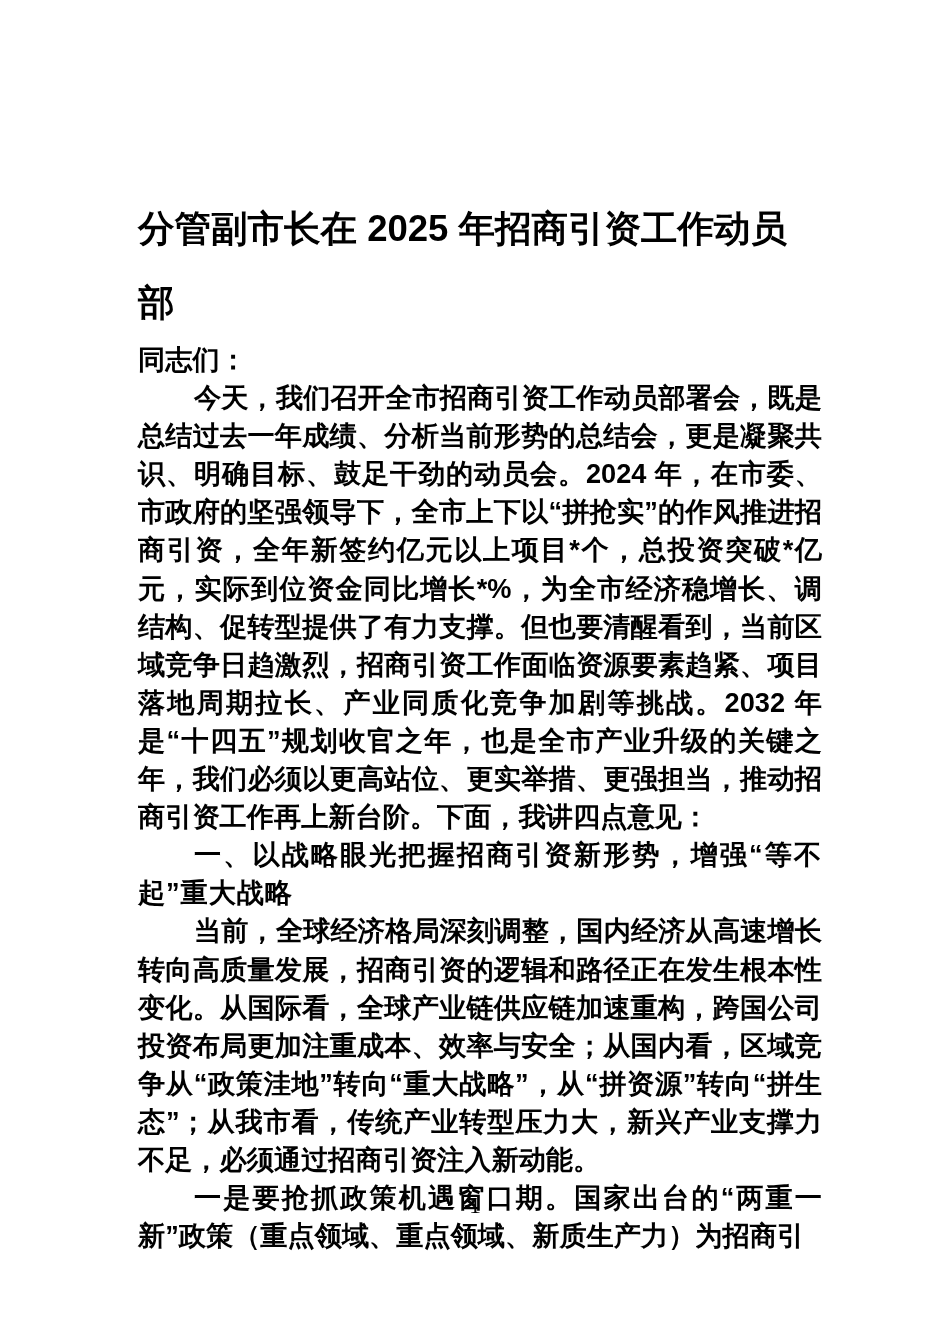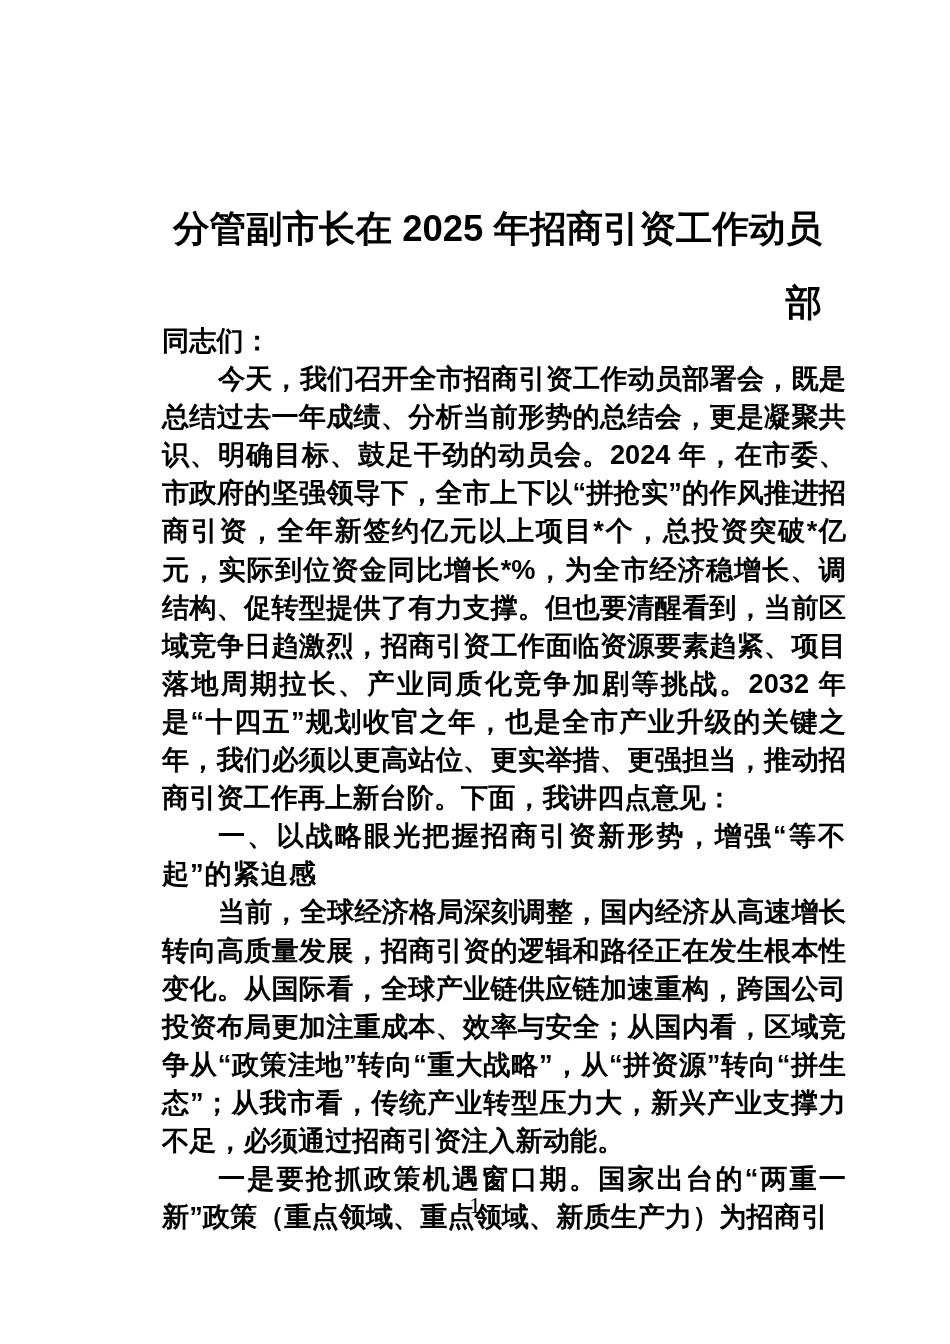--- a/index.html
+++ b/index.html
@@ -27,33 +27,32 @@
 
   
   .doc-title {
     position: absolute;
     left: 138px;
     top: 168px;
     width: 684px;
     font-size: 36.5px;
     line-height: 74px;
     font-weight: 700;
-    text-align: right;
+    text-align: left;
     letter-spacing: 0px;
     white-space: pre-wrap;
     -webkit-font-smoothing: none;
   }
 
   
   .body-block {
     position: absolute;
     left: 138px;
-    top: 322px;
+    top: 341px;
     width: 684px;
-    margin-left: 24px;
   }
 
   p.para {
     margin: 0;
     font-size: 27.2px;
     line-height: 38.1px;
     font-weight: 700;
     text-align: justify;
     text-align-last: left;
     text-justify: inter-ideograph;
@@ -86,20 +85,20 @@
 </head>
 <body>
 
 <div class="page">
 
   <h1 class="doc-title"><span>分管副市长在 2025 年招商引资工作动员部</span><br></h1>
 
   <div class="body-block">
     <p class="para">同志们：</p>
     <p class="para indent">今天，我们召开全市招商引资工作动员部署会，既是总结过去一年成绩、分析当前形势的总结会，更是凝聚共识、明确目标、鼓足干劲的动员会。2024 年，在市委、市政府的坚强领导下，全市上下以“拼抢实”的作风推进招商引资，全年新签约亿元以上项目*个，总投资突破*亿元，实际到位资金同比增长*%，为全市经济稳增长、调结构、促转型提供了有力支撑。但也要清醒看到，当前区域竞争日趋激烈，招商引资工作面临资源要素趋紧、项目落地周期拉长、产业同质化竞争加剧等挑战。2032 年是“十四五”规划收官之年，也是全市产业升级的关键之年，我们必须以更高站位、更实举措、更强担当，推动招商引资工作再上新台阶。下面，我讲四点意见：</p>
-    <p class="para indent heading-para">一、以战略眼光把握招商引资新形势，增强“等不起”的紧迫感</p>
+    <p class="para indent heading-para">一、以战略眼光把握招商引资新形势，增强“等不起”重大战略</p>
     <p class="para indent">当前，全球经济格局深刻调整，国内经济从高速增长转向高质量发展，招商引资的逻辑和路径正在发生根本性变化。从国际看，全球产业链供应链加速重构，跨国公司投资布局更加注重成本、效率与安全；从国内看，区域竞争从“政策洼地”转向“重大战略”，从“拼资源”转向“拼生态”；从我市看，传统产业转型压力大，新兴产业支撑力不足，必须通过招商引资注入新动能。</p>
     <p class="para indent">一是要抢抓政策机遇窗口期。国家出台的“两重一新”政策（重点领域、重点领域、新质生产力）为招商引</p>
   </div>
 
   <div class="page-number">1</div>
 
 </div>
 
 </body></html>

